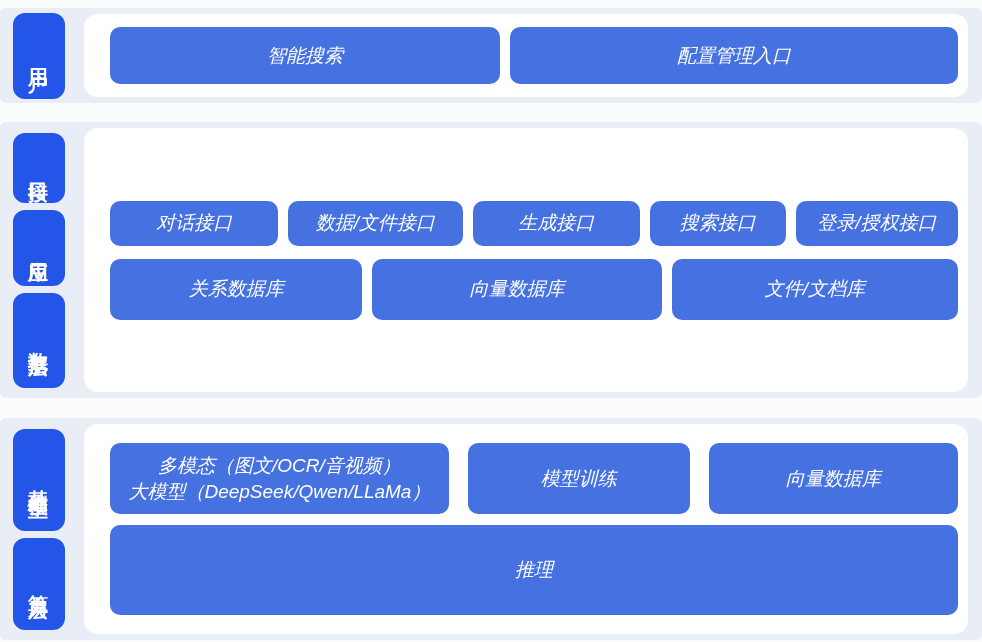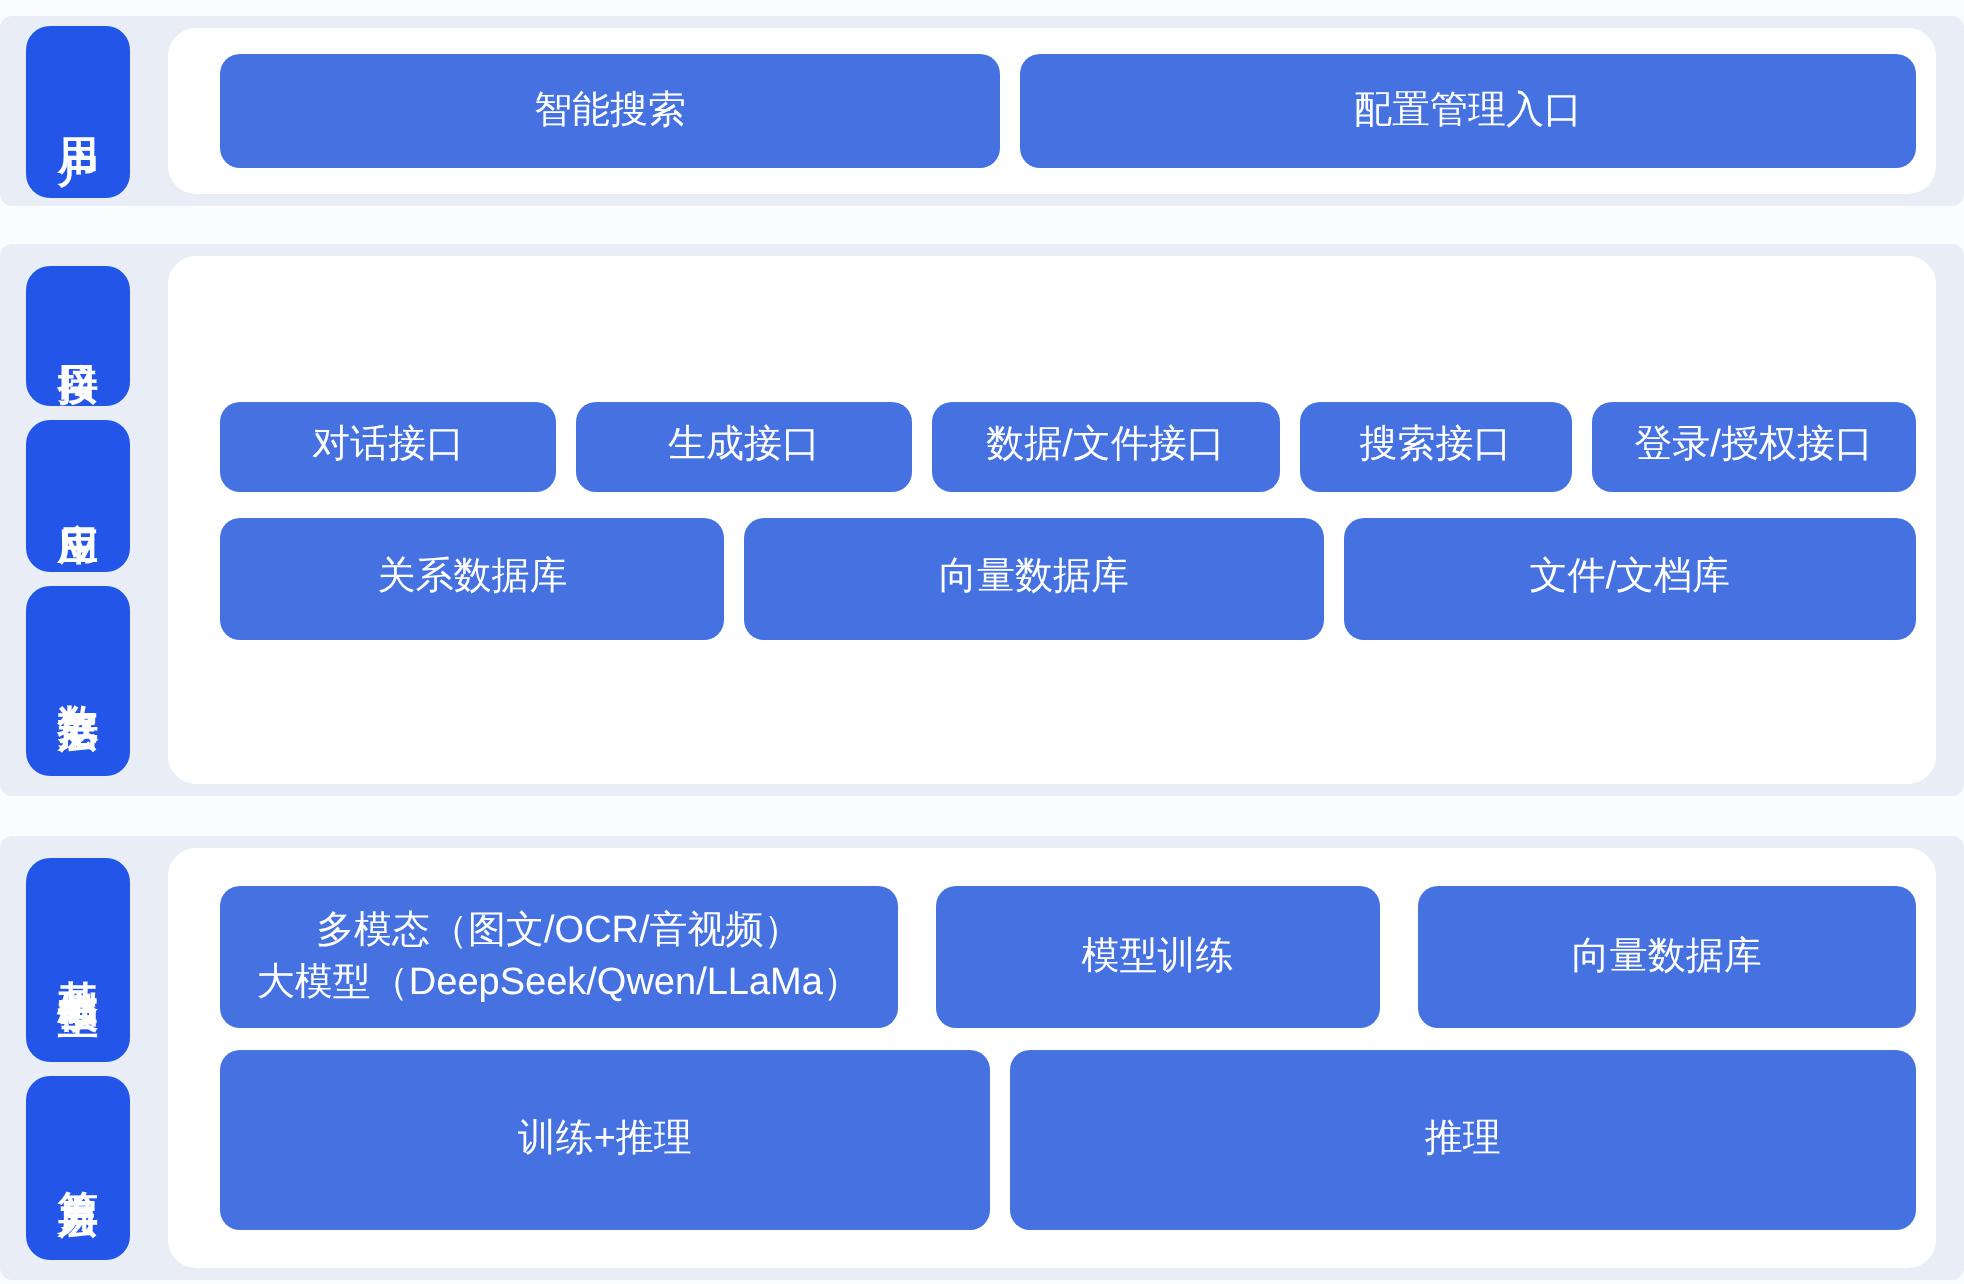--- a/index.html
+++ b/index.html
@@ -53,20 +53,21 @@
   }
   .panel {
     flex: 1 1 auto;
     background: #ffffff;
     border-radius: 14px;
     margin: 6px 14px 6px 19px;
     padding: 0 10px 0 26px;
     display: flex;
     flex-direction: column;
     justify-content: center;
+    font-style: italic;
   }
   .panel-2 { gap: 13px; }
   .panel-3 { gap: 11px; }
   .row {
     display: flex;
     gap: 10px;
   }
   .row-gap-lg { gap: 19px; }
   .btn {
     background: #4571e1;
@@ -101,22 +102,22 @@
 
   <div class="band band-2">
     <div class="labels-col">
       <div class="side-label" style="height:70px">接口</div>
       <div class="side-label" style="height:76px">应用</div>
       <div class="side-label" style="height:95px">数据层</div>
     </div>
     <div class="panel panel-2">
       <div class="row" style="height:45px">
         <div class="btn" style="flex:171 1 0px">对话接口</div>
+        <div class="btn" style="flex:177 1 0px">数据/文件接口</div>
         <div class="btn" style="flex:170 1 0px">生成接口</div>
-        <div class="btn" style="flex:177 1 0px">数据/文件接口</div>
         <div class="btn" style="flex:138 1 0px">搜索接口</div>
         <div class="btn" style="flex:165 1 0px">登录/授权接口</div>
       </div>
       <div class="row" style="height:61px">
         <div class="btn" style="flex:253 1 0px">关系数据库</div>
         <div class="btn" style="flex:290 1 0px">向量数据库</div>
         <div class="btn" style="flex:287 1 0px">文件/文档库</div>
       </div>
     </div>
   </div>
@@ -127,19 +128,18 @@
       <div class="side-label" style="height:92px">算力层</div>
     </div>
     <div class="panel panel-3">
       <div class="row row-gap-lg" style="height:71px">
         <div class="btn" style="flex:333 1 0px">多模态（图文/OCR/音视频）
 大模型（DeepSeek/Qwen/LLaMa）</div>
         <div class="btn" style="flex:218 1 0px">模型训练</div>
         <div class="btn" style="flex:245 1 0px">向量数据库</div>
       </div>
       <div class="row" style="height:90px">
-        <div class="btn" style="flex:388 1 0px">训练+推理</div>
         <div class="btn" style="flex:457 1 0px">推理</div>
       </div>
     </div>
   </div>
 
 </div>
 
 </body></html>

